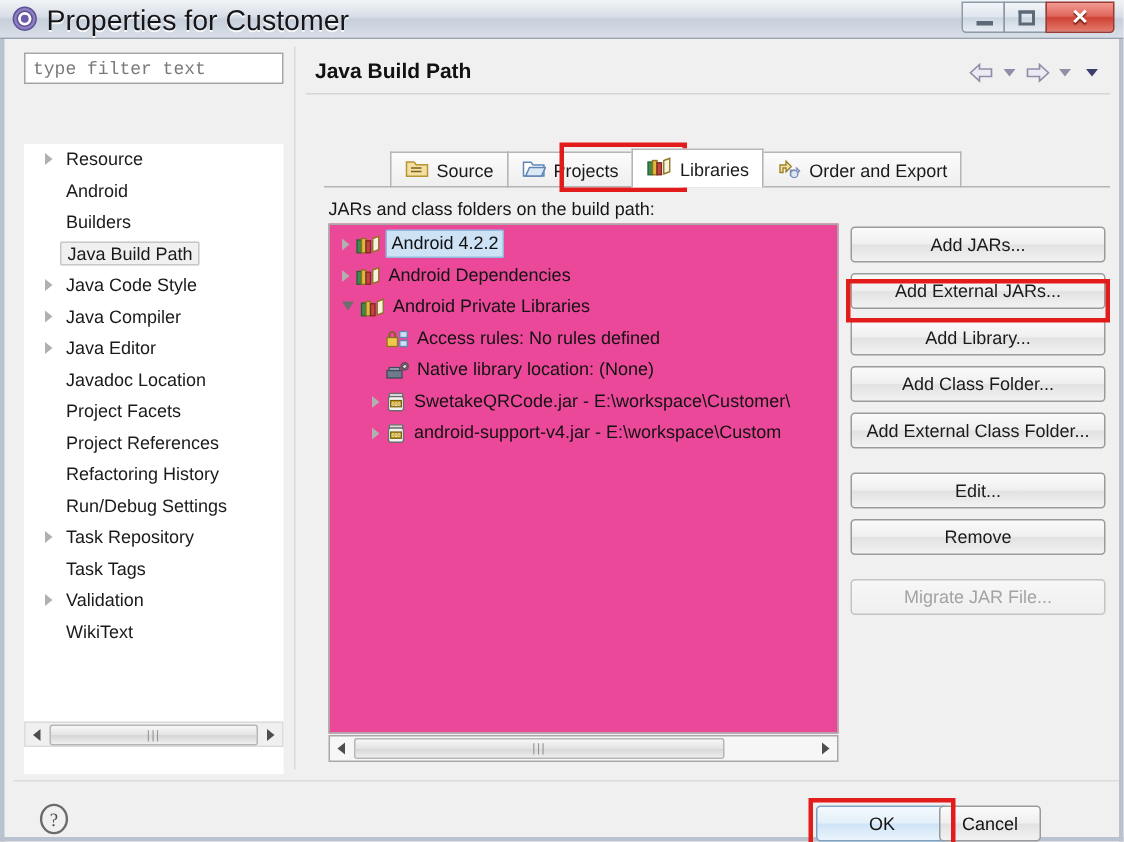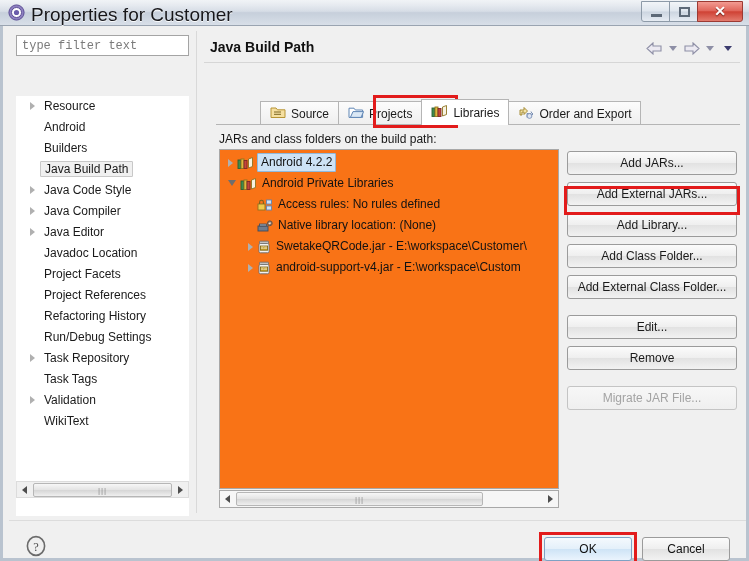--- a/index.html
+++ b/index.html
@@ -170,21 +170,21 @@
   }
   .tabs-line{
     position:absolute;left:207px;top:95px;width:524px;height:1px;background:#b5b5b5;
   }
   .panel-label{
     position:absolute;left:210px;top:103px;font-size:12px;color:#161616;
     font-family:"Liberation Sans", sans-serif;
   }
   .jar-tree{
     position:absolute;left:210px;top:120px;width:340px;height:340px;
-    background:#f97316;border:1px solid #a8a8a8;box-sizing:border-box;
+    background:#ec4899;border:1px solid #a8a8a8;box-sizing:border-box;
     overflow:hidden;
   }
   .jnode{
     position:relative;height:21px;line-height:21px;white-space:nowrap;
     font-size:12px;color:#121212;
     font-family:"Liberation Sans", sans-serif;
     display:flex;align-items:center;
   }
   .jarrow{
     width:0;height:0;margin-left:8px;margin-right:4px;flex:0 0 auto;
@@ -227,21 +227,21 @@
   .help-icon{position:absolute;left:22px;top:509px;width:22px;height:22px;}
   .okbtn{
     position:absolute;left:541px;top:511px;width:88px;height:24px;box-sizing:border-box;
     border:1px solid #7ea2c4;border-radius:3px;
     background:linear-gradient(to bottom,#f4f9fd 0%,#e4f0fa 48%,#cfe4f6 52%,#eaf4fd 100%);
     font-size:12px;color:#111;
     font-family:"Liberation Sans", sans-serif;
     display:flex;align-items:center;justify-content:center;
   }
   .cancelbtn{
-    position:absolute;left:639px;top:511px;width:88px;height:24px;box-sizing:border-box;
+    position:absolute;left:623px;top:511px;width:68px;height:24px;box-sizing:border-box;
     border:1px solid #9b9b9b;border-radius:3px;
     background:linear-gradient(to bottom,#fbfbfb 0%,#efefef 48%,#e2e2e2 52%,#f2f2f2 100%);
     font-size:12px;color:#111;
     font-family:"Liberation Sans", sans-serif;
     display:flex;align-items:center;justify-content:center;
   }
   
   .hl{position:absolute;border:3px solid #e21b1b;box-sizing:border-box;pointer-events:none;}
   #hl-tab{left:364px;top:66px;width:85px;height:33px;}
   #hl-addext{left:555px;top:157px;width:176px;height:29px;}
@@ -433,20 +433,32 @@
             <svg width="17" height="14" viewBox="0 0 17 14">
               <rect x="1" y="4" width="3" height="8.5" fill="#3f8b4d" stroke="#2a5f34" stroke-width=".9"></rect>
               <rect x="4" y="3" width="3" height="9.5" fill="#e0b93f" stroke="#8e7320" stroke-width=".9"></rect>
               <rect x="7" y="4.5" width="3" height="8" fill="#c4453c" stroke="#7e2a24" stroke-width=".9"></rect>
               <path d="M11.5 12 L11.5 3 L15.5 1.5 L15.5 10.5 Z" fill="#f6f2e0" stroke="#8e7320" stroke-width=".9"></path>
             </svg>
           </span>
           <span class="jsel">Android 4.2.2</span>
         </div>
 
+        <div class="jnode">
+          <span class="jarrow"></span>
+          <span class="jico">
+            <svg width="17" height="14" viewBox="0 0 17 14">
+              <rect x="1" y="4" width="3" height="8.5" fill="#3f8b4d" stroke="#2a5f34" stroke-width=".9"></rect>
+              <rect x="4" y="3" width="3" height="9.5" fill="#e0b93f" stroke="#8e7320" stroke-width=".9"></rect>
+              <rect x="7" y="4.5" width="3" height="8" fill="#c4453c" stroke="#7e2a24" stroke-width=".9"></rect>
+              <path d="M11.5 12 L11.5 3 L15.5 1.5 L15.5 10.5 Z" fill="#f6f2e0" stroke="#8e7320" stroke-width=".9"></path>
+            </svg>
+          </span>
+          <span>Android Dependencies</span>
+        </div>
 
         <div class="jnode">
           <span class="jarrow open"></span>
           <span class="jico">
             <svg width="17" height="14" viewBox="0 0 17 14">
               <rect x="1" y="4" width="3" height="8.5" fill="#3f8b4d" stroke="#2a5f34" stroke-width=".9"></rect>
               <rect x="4" y="3" width="3" height="9.5" fill="#e0b93f" stroke="#8e7320" stroke-width=".9"></rect>
               <rect x="7" y="4.5" width="3" height="8" fill="#c4453c" stroke="#7e2a24" stroke-width=".9"></rect>
               <path d="M11.5 12 L11.5 3 L15.5 1.5 L15.5 10.5 Z" fill="#f6f2e0" stroke="#8e7320" stroke-width=".9"></path>
             </svg>

